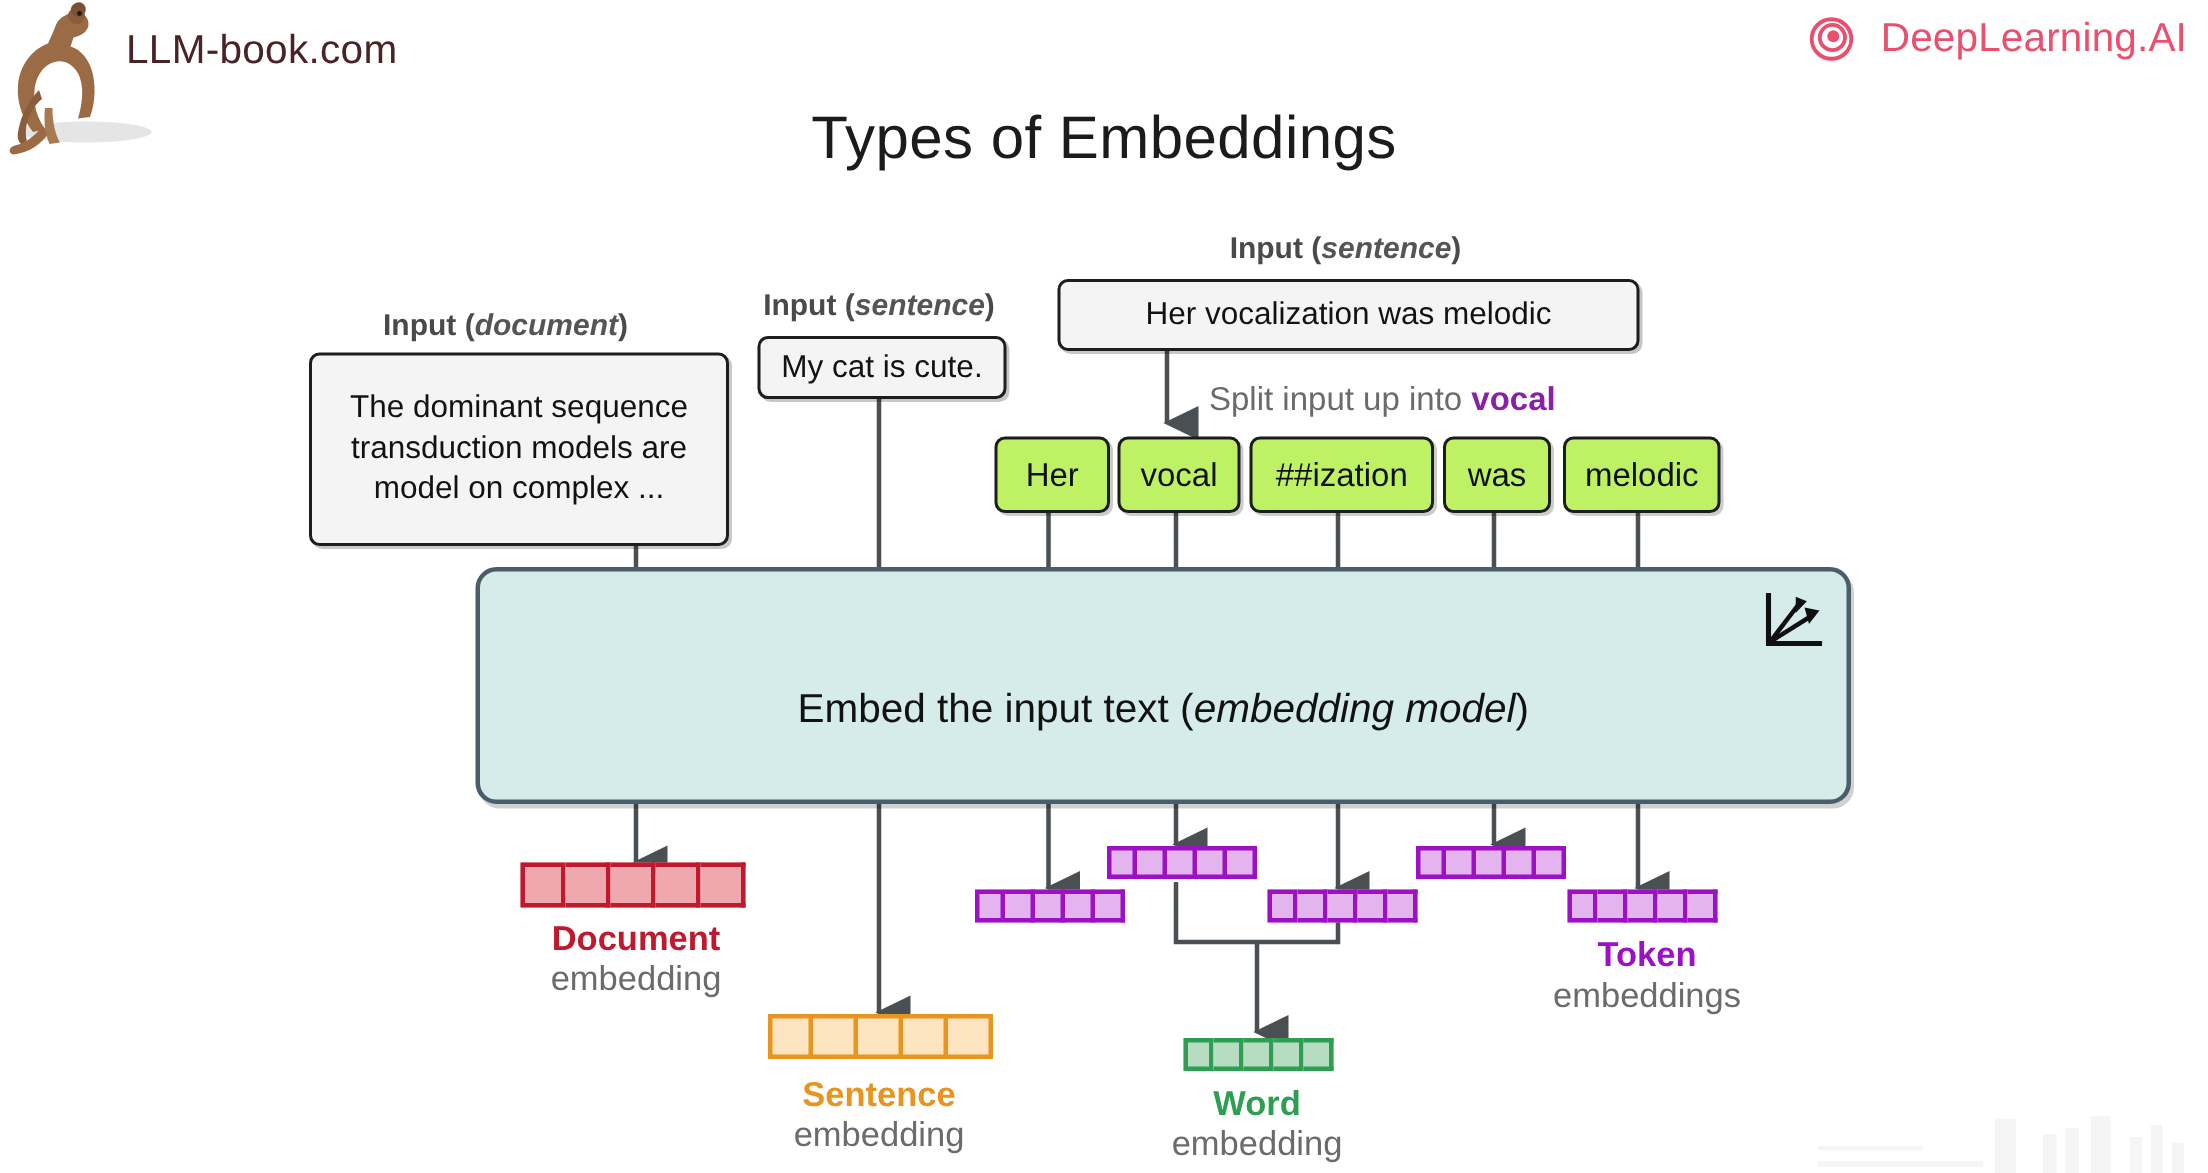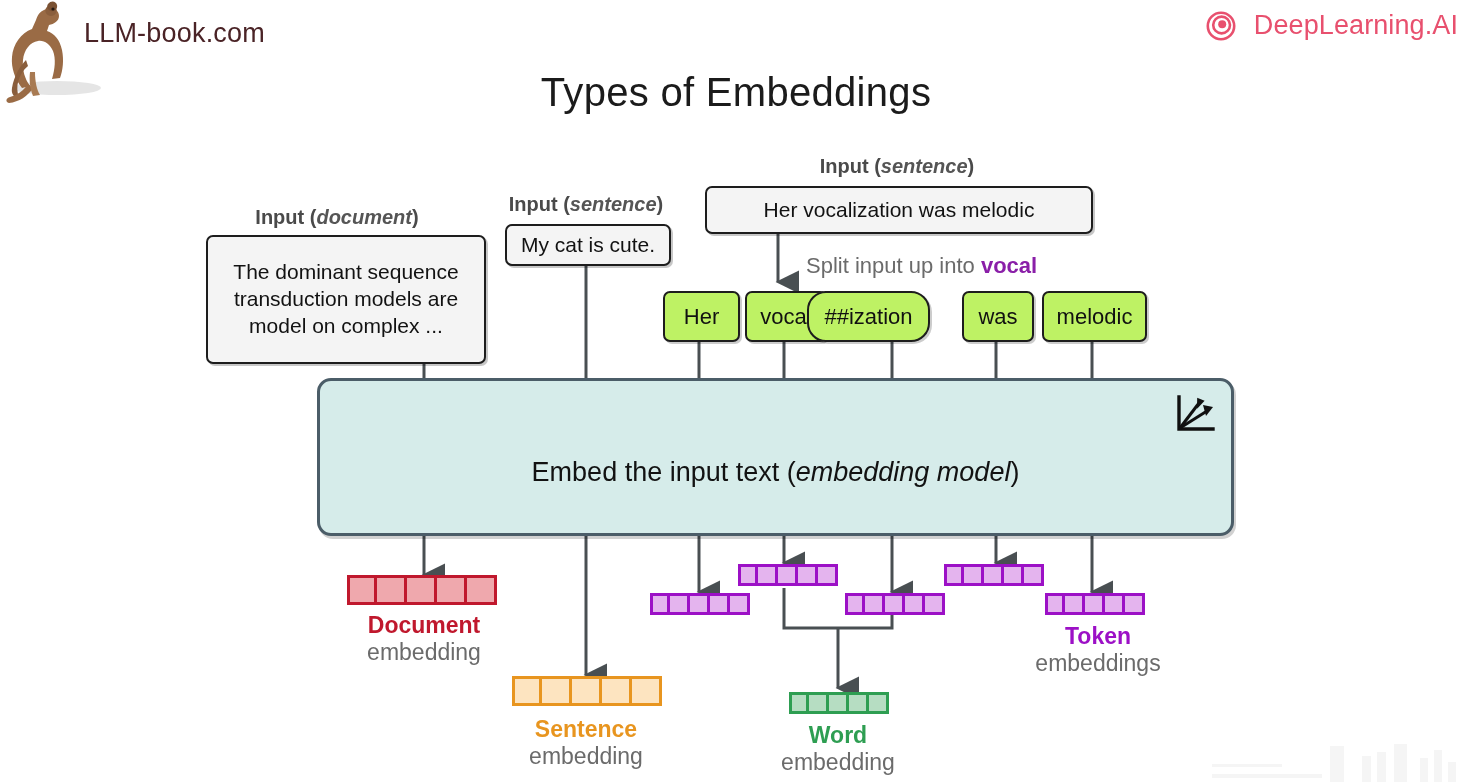--- a/index.html
+++ b/index.html
@@ -153,21 +153,21 @@
 <div class="abs" id="split-note">
   <span>Split input up into </span><b>vocal</b>
 </div>
 
 <div class="abs tok" style="left:663px;top:291px;width:73px;height:47px;">
   <span>Her</span>
 </div>
 <div class="abs tok" style="left:745px;top:291px;width:78px;height:47px;">
   <span>vocal</span>
 </div>
-<div class="abs tok" style="left:807px;top:291px;width:119px;height:47px;border-radius:19px;">
+<div class="abs tok" style="left:833px;top:291px;width:119px;height:47px;">
   <span>##ization</span>
 </div>
 <div class="abs tok" style="left:962px;top:291px;width:68px;height:47px;">
   <span>was</span>
 </div>
 <div class="abs tok" style="left:1042px;top:291px;width:101px;height:47px;">
   <span>melodic</span>
 </div>
 
 <div class="abs" id="repmodel">

